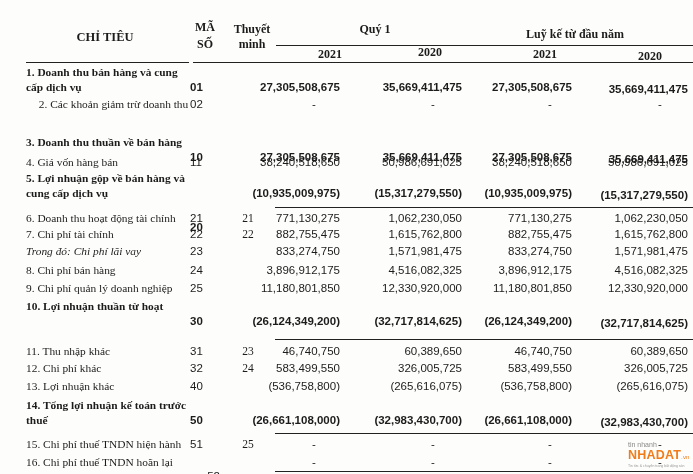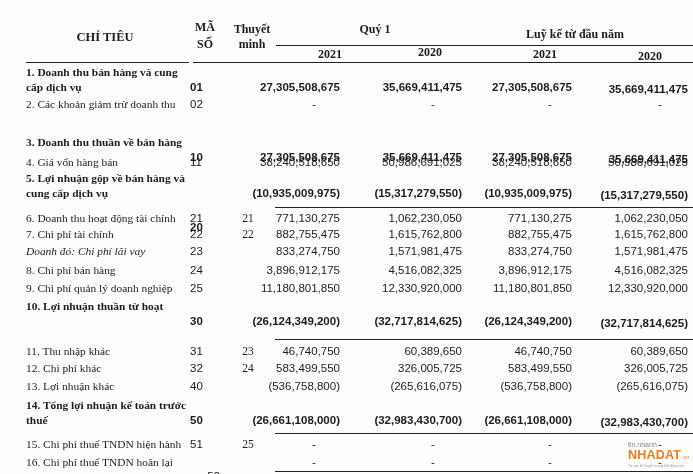--- a/index.html
+++ b/index.html
@@ -61,21 +61,21 @@
         <div>1. Doanh thu bán hàng và cung</div>
         <div style="margin-top: 1px;">cấp dịch vụ</div>
       </div>
       <div class="code bold" style="top: 16px;">01</div>
       <div class="num c1 bold" style="top: 16px;">27,305,508,675</div>
       <div class="num c2 bold" style="top: 16px;">35,669,411,475</div>
       <div class="num c3 bold" style="top: 16px;">27,305,508,675</div>
       <div class="num c4 bold" style="top: 18px;">35,669,411,475</div>
     </div>
     <div class="row" style="top: 97px;">
-      <div class="label " style="top: 0px;">
+      <div class="label " style="top: 0px; text-align: center;">
         <div>2. Các khoản giảm trừ doanh thu</div>
       </div>
       <div class="code" style="top: 1px;">02</div>
       <div class="num c1 dash" style="top: 1px;">-</div>
       <div class="num c2 dash" style="top: 1px;">-</div>
       <div class="num c3 dash" style="top: 1px;">-</div>
       <div class="num c4 dash" style="top: 1px;">-</div>
     </div>
     <div class="row" style="top: 135px;">
       <div class="label bold" style="top: 0px;">
@@ -125,21 +125,21 @@
       </div>
       <div class="code" style="top: 1px;">22</div>
       <div class="note" style="top: 1px;">22</div>
       <div class="num c1" style="top: 1px;">882,755,475</div>
       <div class="num c2" style="top: 1px;">1,615,762,800</div>
       <div class="num c3" style="top: 1px;">882,755,475</div>
       <div class="num c4" style="top: 1px;">1,615,762,800</div>
     </div>
     <div class="row" style="top: 244px;">
       <div class="label italic" style="top: 0px;">
-        <div>Doanh đó: Chi phí lãi vay</div>
+        <div>Trong đó: Chi phí lãi vay</div>
       </div>
       <div class="code" style="top: 1px;">23</div>
       <div class="num c1" style="top: 1px;">833,274,750</div>
       <div class="num c2" style="top: 1px;">1,571,981,475</div>
       <div class="num c3" style="top: 1px;">833,274,750</div>
       <div class="num c4" style="top: 1px;">1,571,981,475</div>
     </div>
     <div class="row" style="top: 263px;">
       <div class="label " style="top: 0px;">
         <div>8. Chi phí bán hàng</div>

